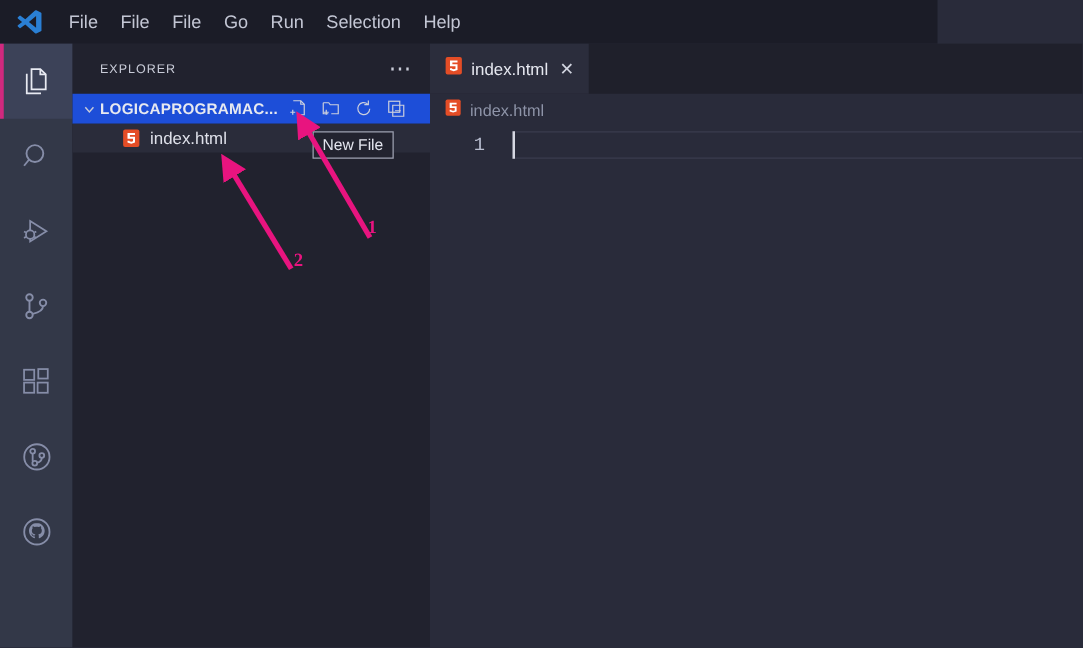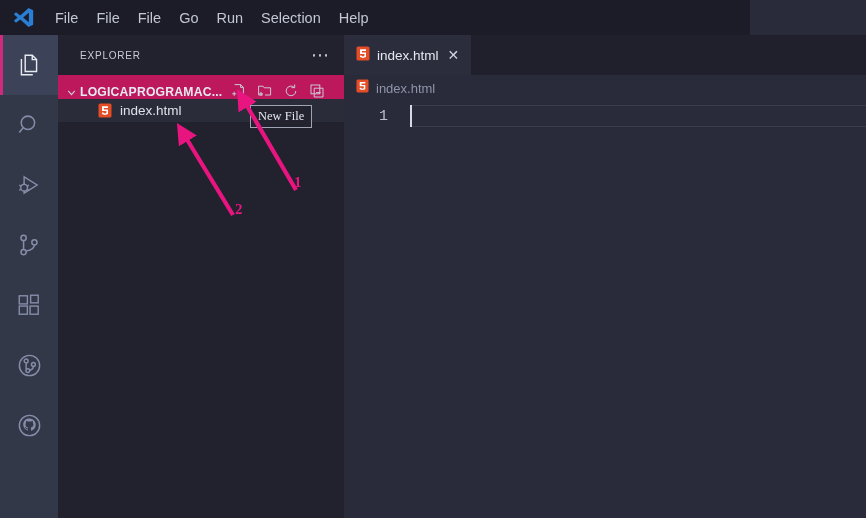--- a/index.html
+++ b/index.html
@@ -48,22 +48,22 @@
   .sidebar-header {
     height: 40px; display: flex; align-items: center;
     justify-content: space-between; padding: 0 14px 0 22px;
   }
   .sidebar-title {
     color: #c9ccd8; font-size: 10px; letter-spacing: 0.8px; font-weight: 400;
   }
   .sidebar-dots { color: #c9ccd8; font-size: 18px; line-height: 10px; letter-spacing: 1px; }
 
   .folder-row {
-    height: 24px; display: flex; align-items: flex-end;
-    padding-left: 4px; background: #be185d;
+    height: 24px; display: flex; align-items: center;
+    padding-left: 4px; background: #1d4ed8;
   }
   .chev { width: 18px; color: #c9ccd8; display: flex; align-items: center; justify-content: center; }
   .folder-name {
     color: #e7e9f0; font-size: 12.2px; font-weight: bold; letter-spacing: 0.2px;
     white-space: nowrap; overflow: hidden; flex: 0 0 auto; max-width: 150px;
   }
   .folder-actions { display: flex; align-items: center; gap: 10px; margin-left: 9px; }
   .folder-actions .fa-btn { display: flex; align-items: center; justify-content: center; }
 
   .file-row {
@@ -71,21 +71,21 @@
     padding-left: 38px; background: #2a2c3a;
   }
   .file-icon { width: 17px; display: flex; align-items: center; justify-content: center; }
   .file-label { color: #dfe1ea; font-size: 13.5px; margin-left: 7px; }
 
   
   .tooltip {
     position: absolute; left: 250px; top: 105px;
     background: #22232f; border: 1px solid #9fa3b3;
     color: #e3e5ee; font-size: 12.5px;
-    padding: 3px 7px; white-space: nowrap; z-index: 40; font-family: Liberation Serif, serif;
+    padding: 3px 7px; white-space: nowrap; z-index: 40;
   }
 
   
   .editor {
     position: absolute; left: 344px; top: 35px; width: 522px; height: 483px;
     background: #292b3a;
   }
   .tabbar { height: 40px; background: #1f202b; display: flex; align-items: stretch; }
   .tab {
     display: flex; align-items: center; gap: 7px;

